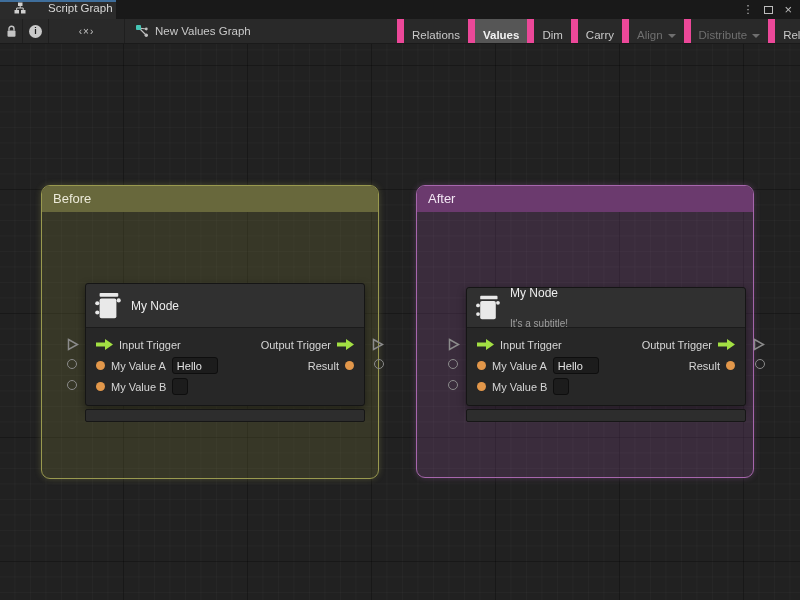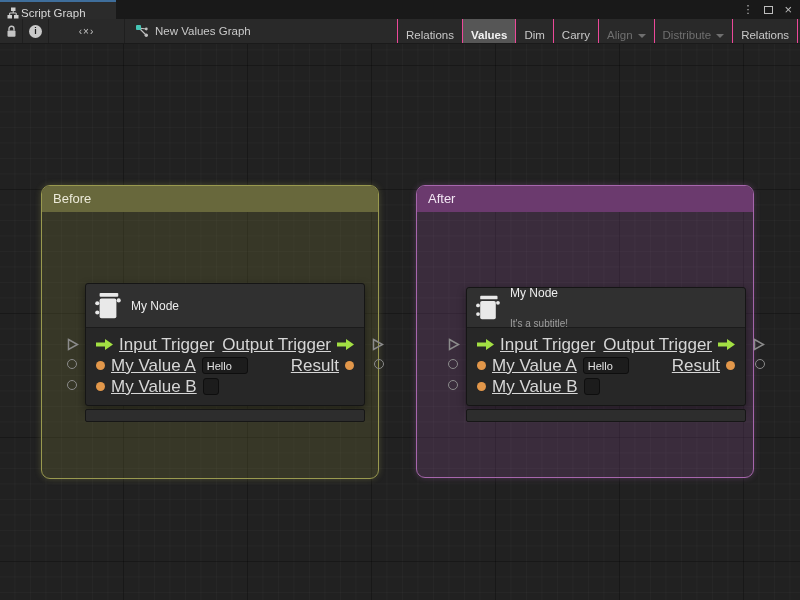--- a/index.html
+++ b/index.html
@@ -4,21 +4,21 @@
 <style>
   * { margin:0; padding:0; box-sizing:border-box; }
   html,body { width:800px; height:600px; overflow:hidden; background:#181818;
     font-family:"Liberation Sans","DejaVu Sans",sans-serif; }
   .window { position:relative; width:800px; height:600px; overflow:hidden; }
 
   
   .tabbar { position:absolute; left:0; top:0; width:800px; height:19px;
     background:#191919; display:flex; align-items:stretch; }
   .tab { width:116px; background:#2b2b2b; border-top:2px solid #3f6e9b;
-    display:flex; align-items:flex-end; gap:2px; padding-left:7px;
+    display:flex; align-items:flex-start; gap:22px; padding-left:14px;
     font-size:11.5px; color:#d8d8d8; }
   .win-controls { margin-left:auto; display:flex; align-items:center; gap:11px;
     padding-right:8px; color:#bdbdbd; }
   .win-controls .dots { font-size:11px; line-height:1; }
   .max-box { width:9px; height:8px; border:1.5px solid #bdbdbd; display:inline-block; }
   .win-controls .x { font-size:13px; line-height:1; }
 
   
   .toolbar { position:absolute; left:0; top:19px; width:800px; height:25px;
     background:#292929; border-bottom:1px solid #1a1a1a; display:flex;
@@ -31,21 +31,21 @@
   .info-circle { width:13px; height:13px; border-radius:50%; background:#c9c9c9;
     color:#1b1b1b; font-size:9px; font-weight:bold; display:flex;
     align-items:center; justify-content:center; }
   .newgraph { display:flex; align-items:center; gap:6px; margin-left:10px; }
   .zoom-area { display:flex; align-items:center; gap:8px; margin-left:28px; }
   .zoom-track { position:relative; width:75px; height:2px; background:#5a5a5a; border-radius:1px; }
   .zoom-handle { position:absolute; right:-2px; top:-4px; width:10px; height:10px;
     border-radius:50%; background:#989898; }
   .toolbar-right { position:absolute; left:397px; top:0; height:24px; display:flex; }
   .tbtn2 { display:flex; align-items:center; gap:5px; padding:16px 8px; flex:0 0 auto;
-    border-left:1px solid #ec4899; }
+    border-left:7px solid #ec4899; }
   .tbtn2.active { background:#565656; color:#f2f2f2;font-weight:bold; }
   .tbtn2.disabled { color:#6f6f6f; }
   .drop-arrow { width:0; height:0; border-left:4px solid transparent;
     border-right:4px solid transparent; border-top:4px solid currentColor; margin-top:1px; }
 
   
   .canvas { position:absolute; left:0; top:44px; width:800px; height:556px;
     background-color:#212121;
     background-image:
       linear-gradient(rgba(0,0,0,0.38) 1px, transparent 1px),
@@ -77,21 +77,21 @@
   .node-header { display:flex; align-items:center; gap:9px; background:#303030;
     border-bottom:1px solid #1b1b1b; border-radius:3px 3px 0 0; padding:0 10px 0 8px; }
   .nbefore .node-header { height:44px; }
   .nafter  .node-header { height:40px; }
   .node-title { font-size:12px; color:#ededed; }
   .node-subtitle { font-size:10px; color:#9d9d9d; margin-top:18px; }
   .node-body { padding:6px 0 8px; }
   .prow { height:21px; display:flex; align-items:center; padding:0 10px; }
   .pleft { display:flex; align-items:center; gap:6px; }
   .pright { margin-left:auto; display:flex; align-items:center; gap:6px; }
-  .plabel { font-size:17px; color:#d6d6d6;text-decoration:underline; }
+  .plabel { font-size:11px; color:#d6d6d6; }
   .dot { width:9px; height:9px; border-radius:50%; background:#e2974a; }
   .sinput { height:17px; background:#1c1c1c; border:1px solid #0e0e0e; border-radius:3px;
     color:#e2e2e2; font-size:11px; padding:0 4px;
     font-family:"Liberation Sans","DejaVu Sans",sans-serif; }
   .sinput.filled { width:46px; }
   .sinput.empty { width:16px; }
   .node-footer { height:13px; background:#2d2d2d; border:1px solid #161616;
     border-radius:2px; margin-top:3px; }
 
   

